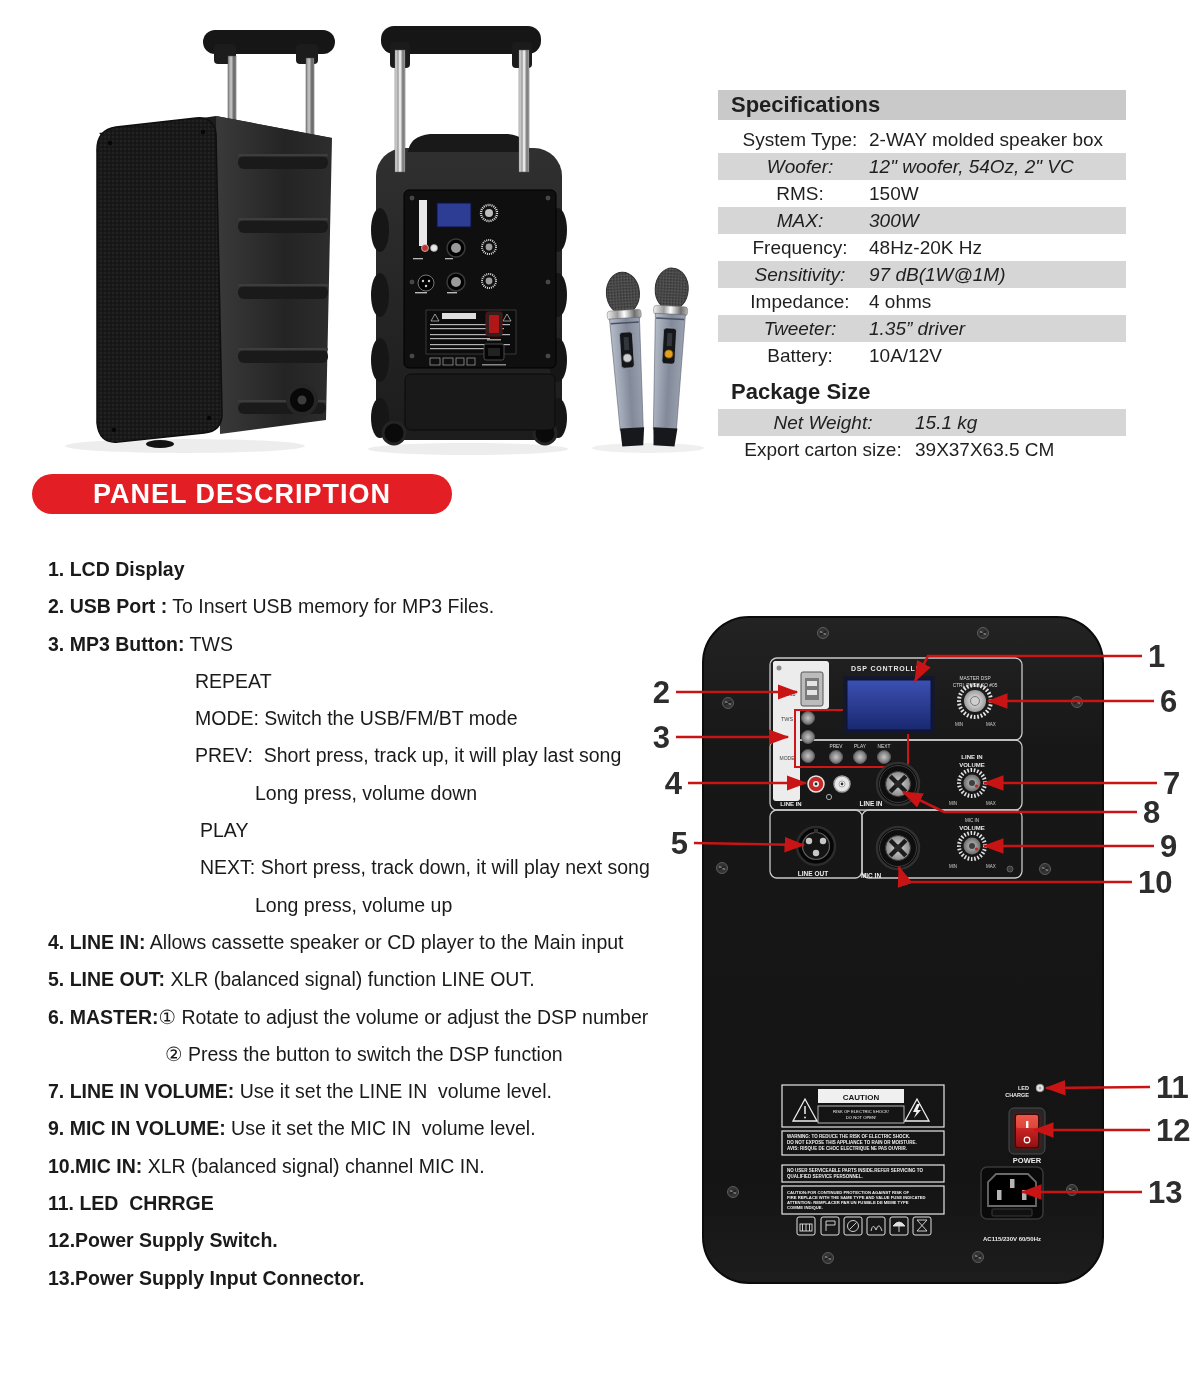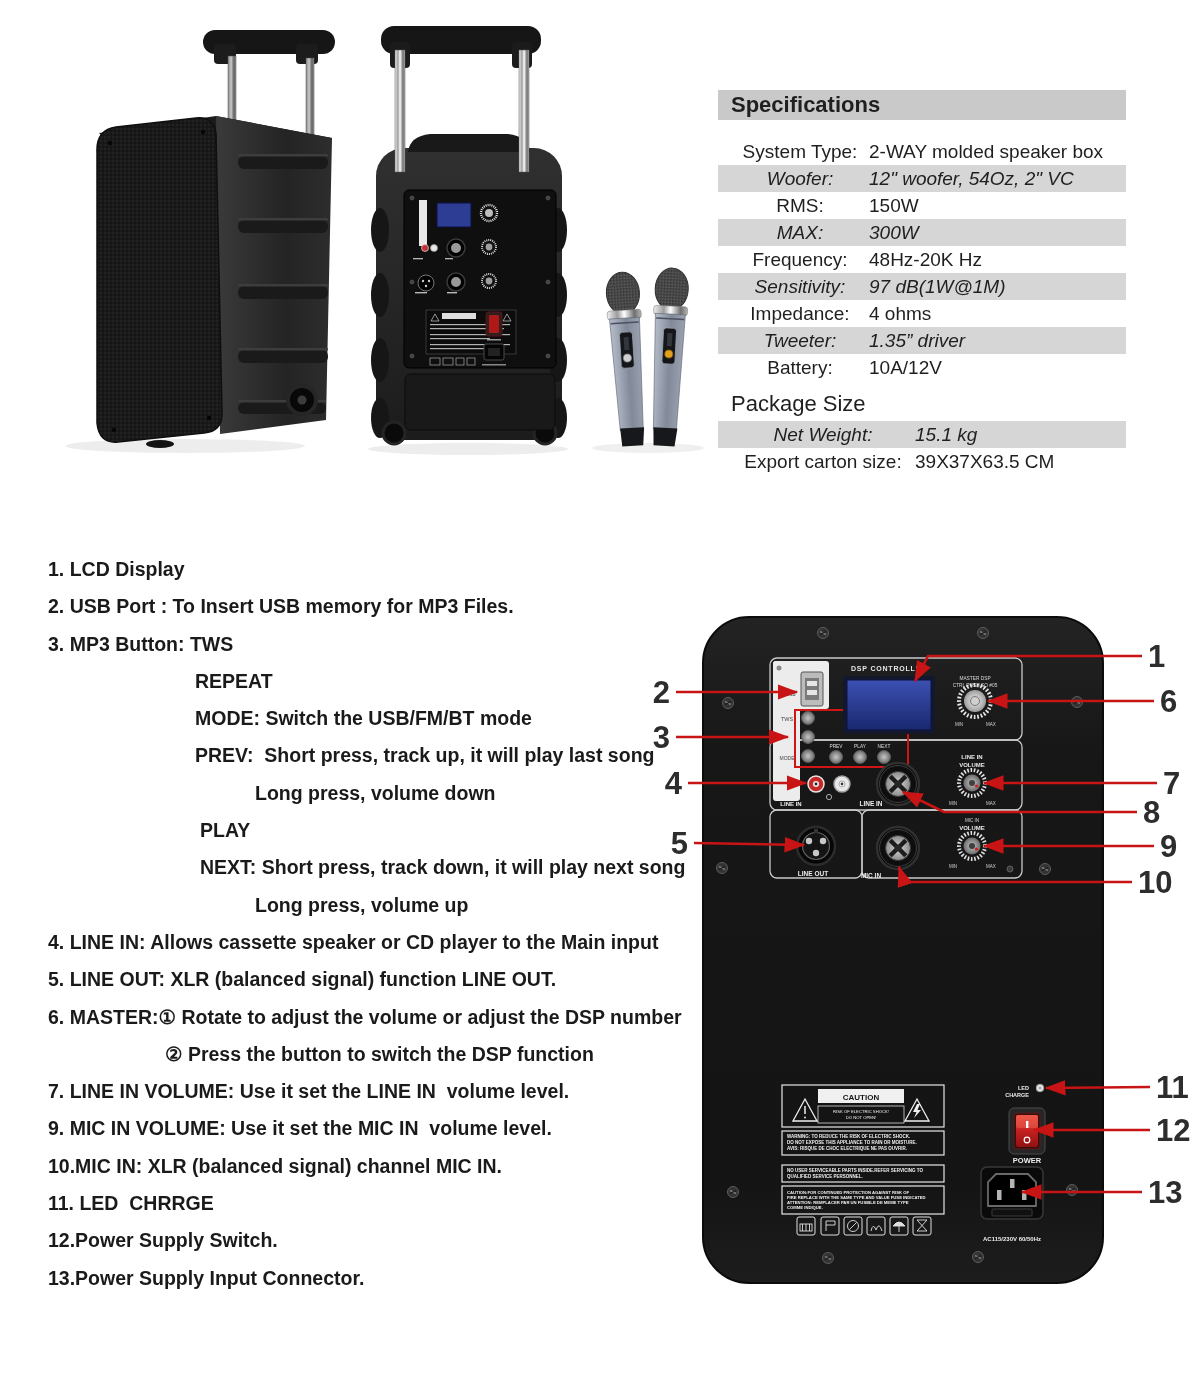--- a/index.html
+++ b/index.html
@@ -4,35 +4,35 @@
 <style>
   html,body{margin:0;padding:0;background:#ffffff;}
   .page{position:relative;width:1200px;height:1388px;background:#ffffff;overflow:hidden;
         font-family:"Liberation Sans",sans-serif;color:#1a1a1a;}
   svg{position:absolute;left:0;top:0;}
   svg text{font-family:"Liberation Sans",sans-serif;}
 
   
   .spec-table{position:absolute;left:718px;top:90px;width:408px;font-size:19px;color:#1f1f1f;z-index:5;}
   .spec-title{background:#c9c9c9;font-weight:bold;font-size:22px;height:30px;line-height:30px;
-              padding-left:13px;margin-bottom:18px;}
+              padding-left:13px;margin-bottom:6px;}
   .spec-row{display:flex;height:27px;line-height:27px;padding-left:13px;text-align:center;}
   .spec-row.alt{background:#d6d6d6;font-style:italic;}
   .spec-row .lbl{flex:none;width:138px;}
-  .pkg-title{font-weight:normal;font-size:22px;height:30px;line-height:34px;padding-left:13px;margin-top:6px;margin-bottom:4px;}
+  .pkg-title{font-weight:bold;font-size:22px;height:30px;line-height:34px;padding-left:13px;margin-top:6px;margin-bottom:4px;}
   .pkg-row .lbl{flex:none;width:184px;}
 
   
   .banner{position:absolute;left:32px;top:474px;width:420px;height:40px;background:#e31e24;
           border-radius:20px;color:#ffffff;font-weight:bold;font-size:27px;line-height:40px;
           text-align:center;letter-spacing:1px;z-index:5;}
 
   
   .desc-list{position:absolute;left:48px;top:551px;width:660px;font-size:19.5px;z-index:5;}
-  .desc-line{height:37.3px;line-height:37.3px;white-space:nowrap;font-weight:bold;}
+  .desc-line{height:37.3px;line-height:37.3px;white-space:nowrap;}
   .desc-line b,.desc-line span{white-space:pre;}
   .lv0{padding-left:0;}
   .lv1{padding-left:147px;}
   .lv1b{padding-left:152px;}
   .lv2{padding-left:207px;}
   .lv3{padding-left:117px;}
 
   .callout-line{stroke:#c81414;stroke-width:2.6;fill:none;}
   .callout-num{font-size:31px;font-weight:bold;fill:#2d2d2d;dominant-baseline:central;}
 </style>
@@ -516,20 +516,21 @@
           <span class="lbl">Net Weight:</span>
           <span class="val">15.1 kg</span>
         </div>
         <div class="spec-row pkg-row">
           <span class="lbl">Export carton size:</span>
           <span class="val">39X37X63.5 CM</span>
         </div>
       </div>
 </div>
 
+<div class="banner">PANEL DESCRIPTION</div>
 
 <div class="desc-list">
       <div class="desc-line lv0"><b>1. LCD Display</b><span></span></div>
       <div class="desc-line lv0"><b>2. USB Port :</b><span> To Insert USB memory for MP3 Files.</span></div>
       <div class="desc-line lv0"><b>3. MP3 Button:</b><span> TWS</span></div>
       <div class="desc-line lv1"><b></b><span>REPEAT</span></div>
       <div class="desc-line lv1"><b></b><span>MODE: Switch the USB/FM/BT mode</span></div>
       <div class="desc-line lv1"><b></b><span>PREV:  Short press, track up, it will play last song</span></div>
       <div class="desc-line lv2"><b></b><span>Long press, volume down</span></div>
       <div class="desc-line lv1b"><b></b><span>PLAY</span></div>

